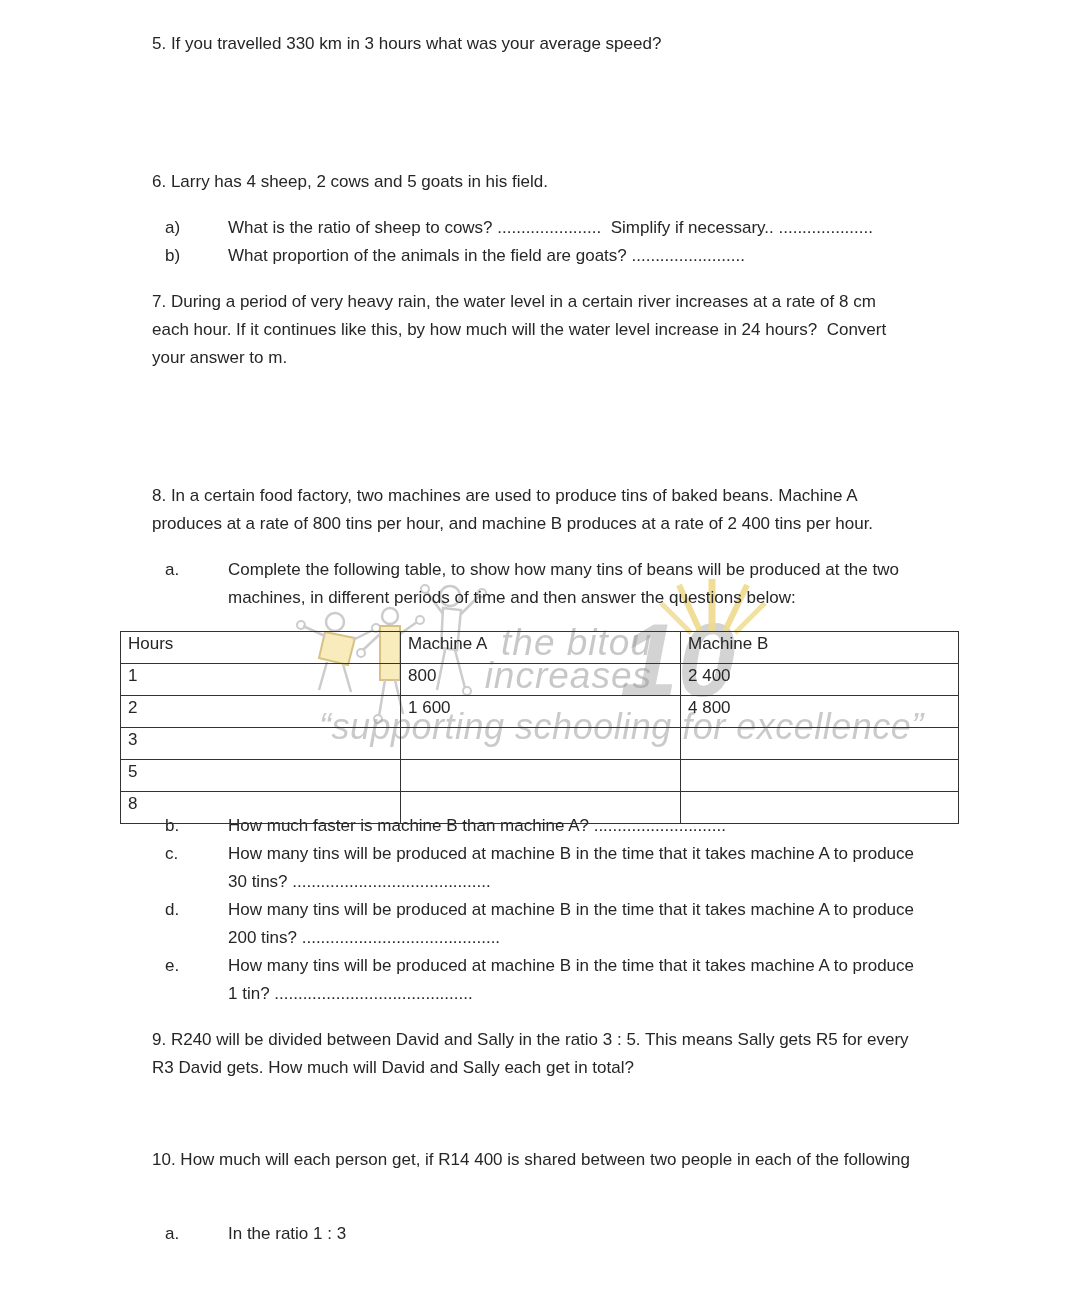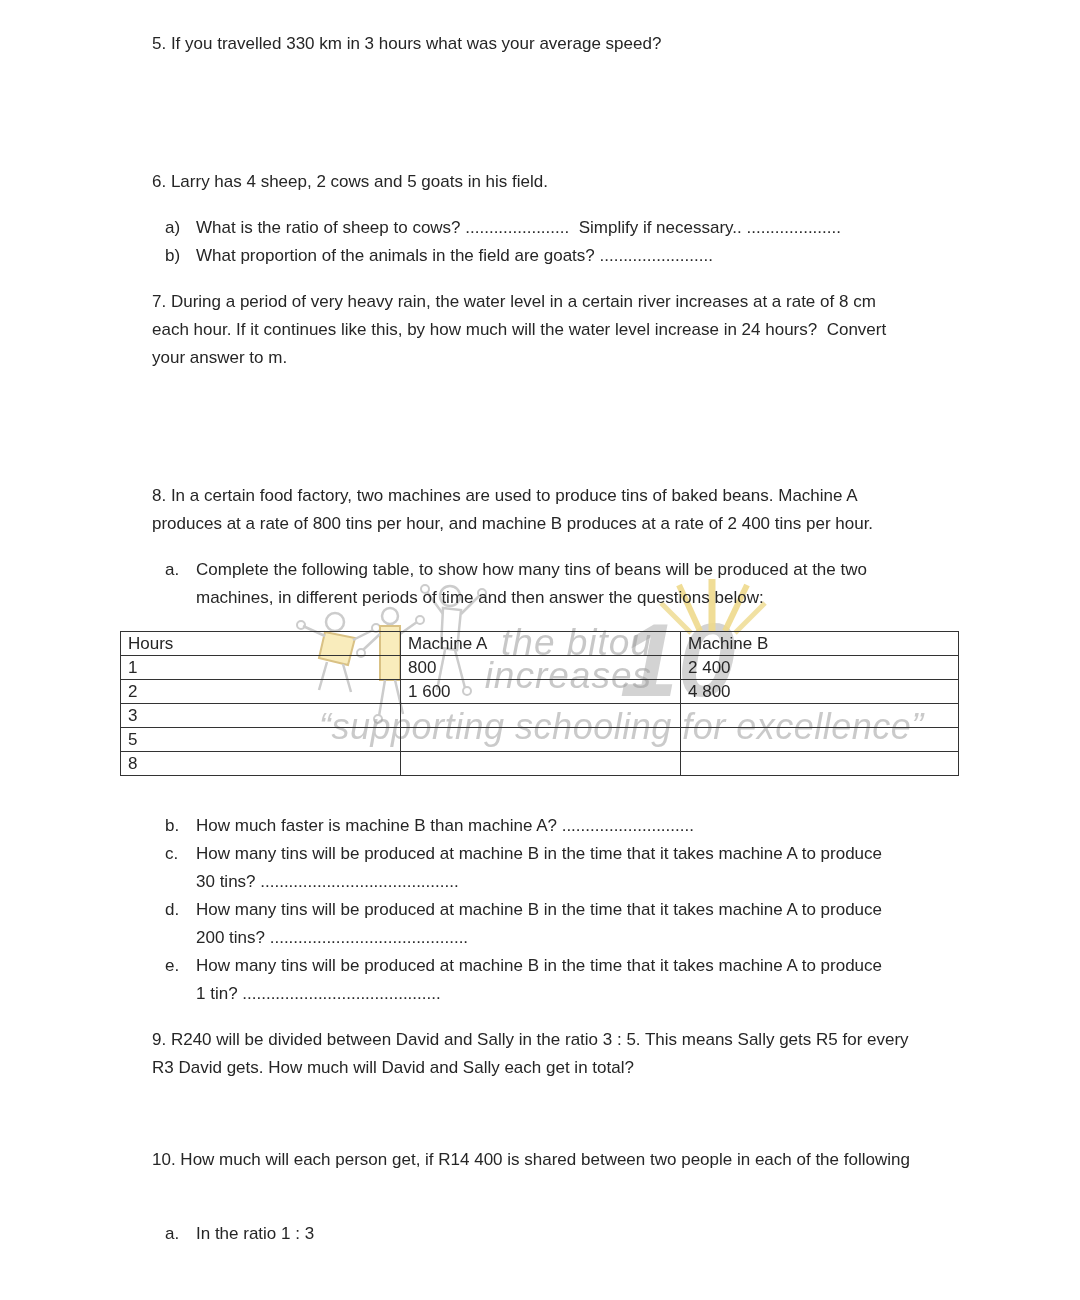--- a/index.html
+++ b/index.html
@@ -8,29 +8,29 @@
     font-family:"Liberation Sans",sans-serif;color:#262626;
     position:relative;overflow:hidden;
   }
   .page{position:relative;width:1080px;height:1300px;}
   .content{position:absolute;inset:0;z-index:1;}
   .block{position:absolute;left:126px;font-size:17px;line-height:28px;margin-left:26px;}
   .line{white-space:pre;}
   .sublist{position:absolute;left:165px;font-size:17px;line-height:28px;}
   .subitem{display:flex;}
   .subitem .lbl{width:31px;flex:0 0 31px;white-space:pre;}
-  .subitem .txt{flex:1;}
+  .subitem .txt{flex:1;margin-left:32px;}
   
   .wtable{
     position:absolute;left:120px;top:631px;width:838px;
     border-collapse:collapse;table-layout:fixed;z-index:1;
     font-size:17px;
   }
   .wtable td{
-    border:1.5px solid #333333;height:23px;padding:0 4px 0 7px;
+    border:1.5px solid #333333;height:23px;padding:0 4px 8px 7px;
     vertical-align:middle;text-align:left;font-weight:normal;
     background:transparent;white-space:pre;
   }
   .wtable col.c1{width:280px}.wtable col.c2{width:280px}.wtable col.c3{width:278px}
   
   .watermark{position:absolute;inset:0;z-index:0;pointer-events:none;font-style:italic;}
   .wm-brand{
     position:absolute;left:430px;top:626px;width:222px;text-align:right;
     font-size:37px;line-height:33px;color:rgba(150,150,150,0.52);
     letter-spacing:1px;

